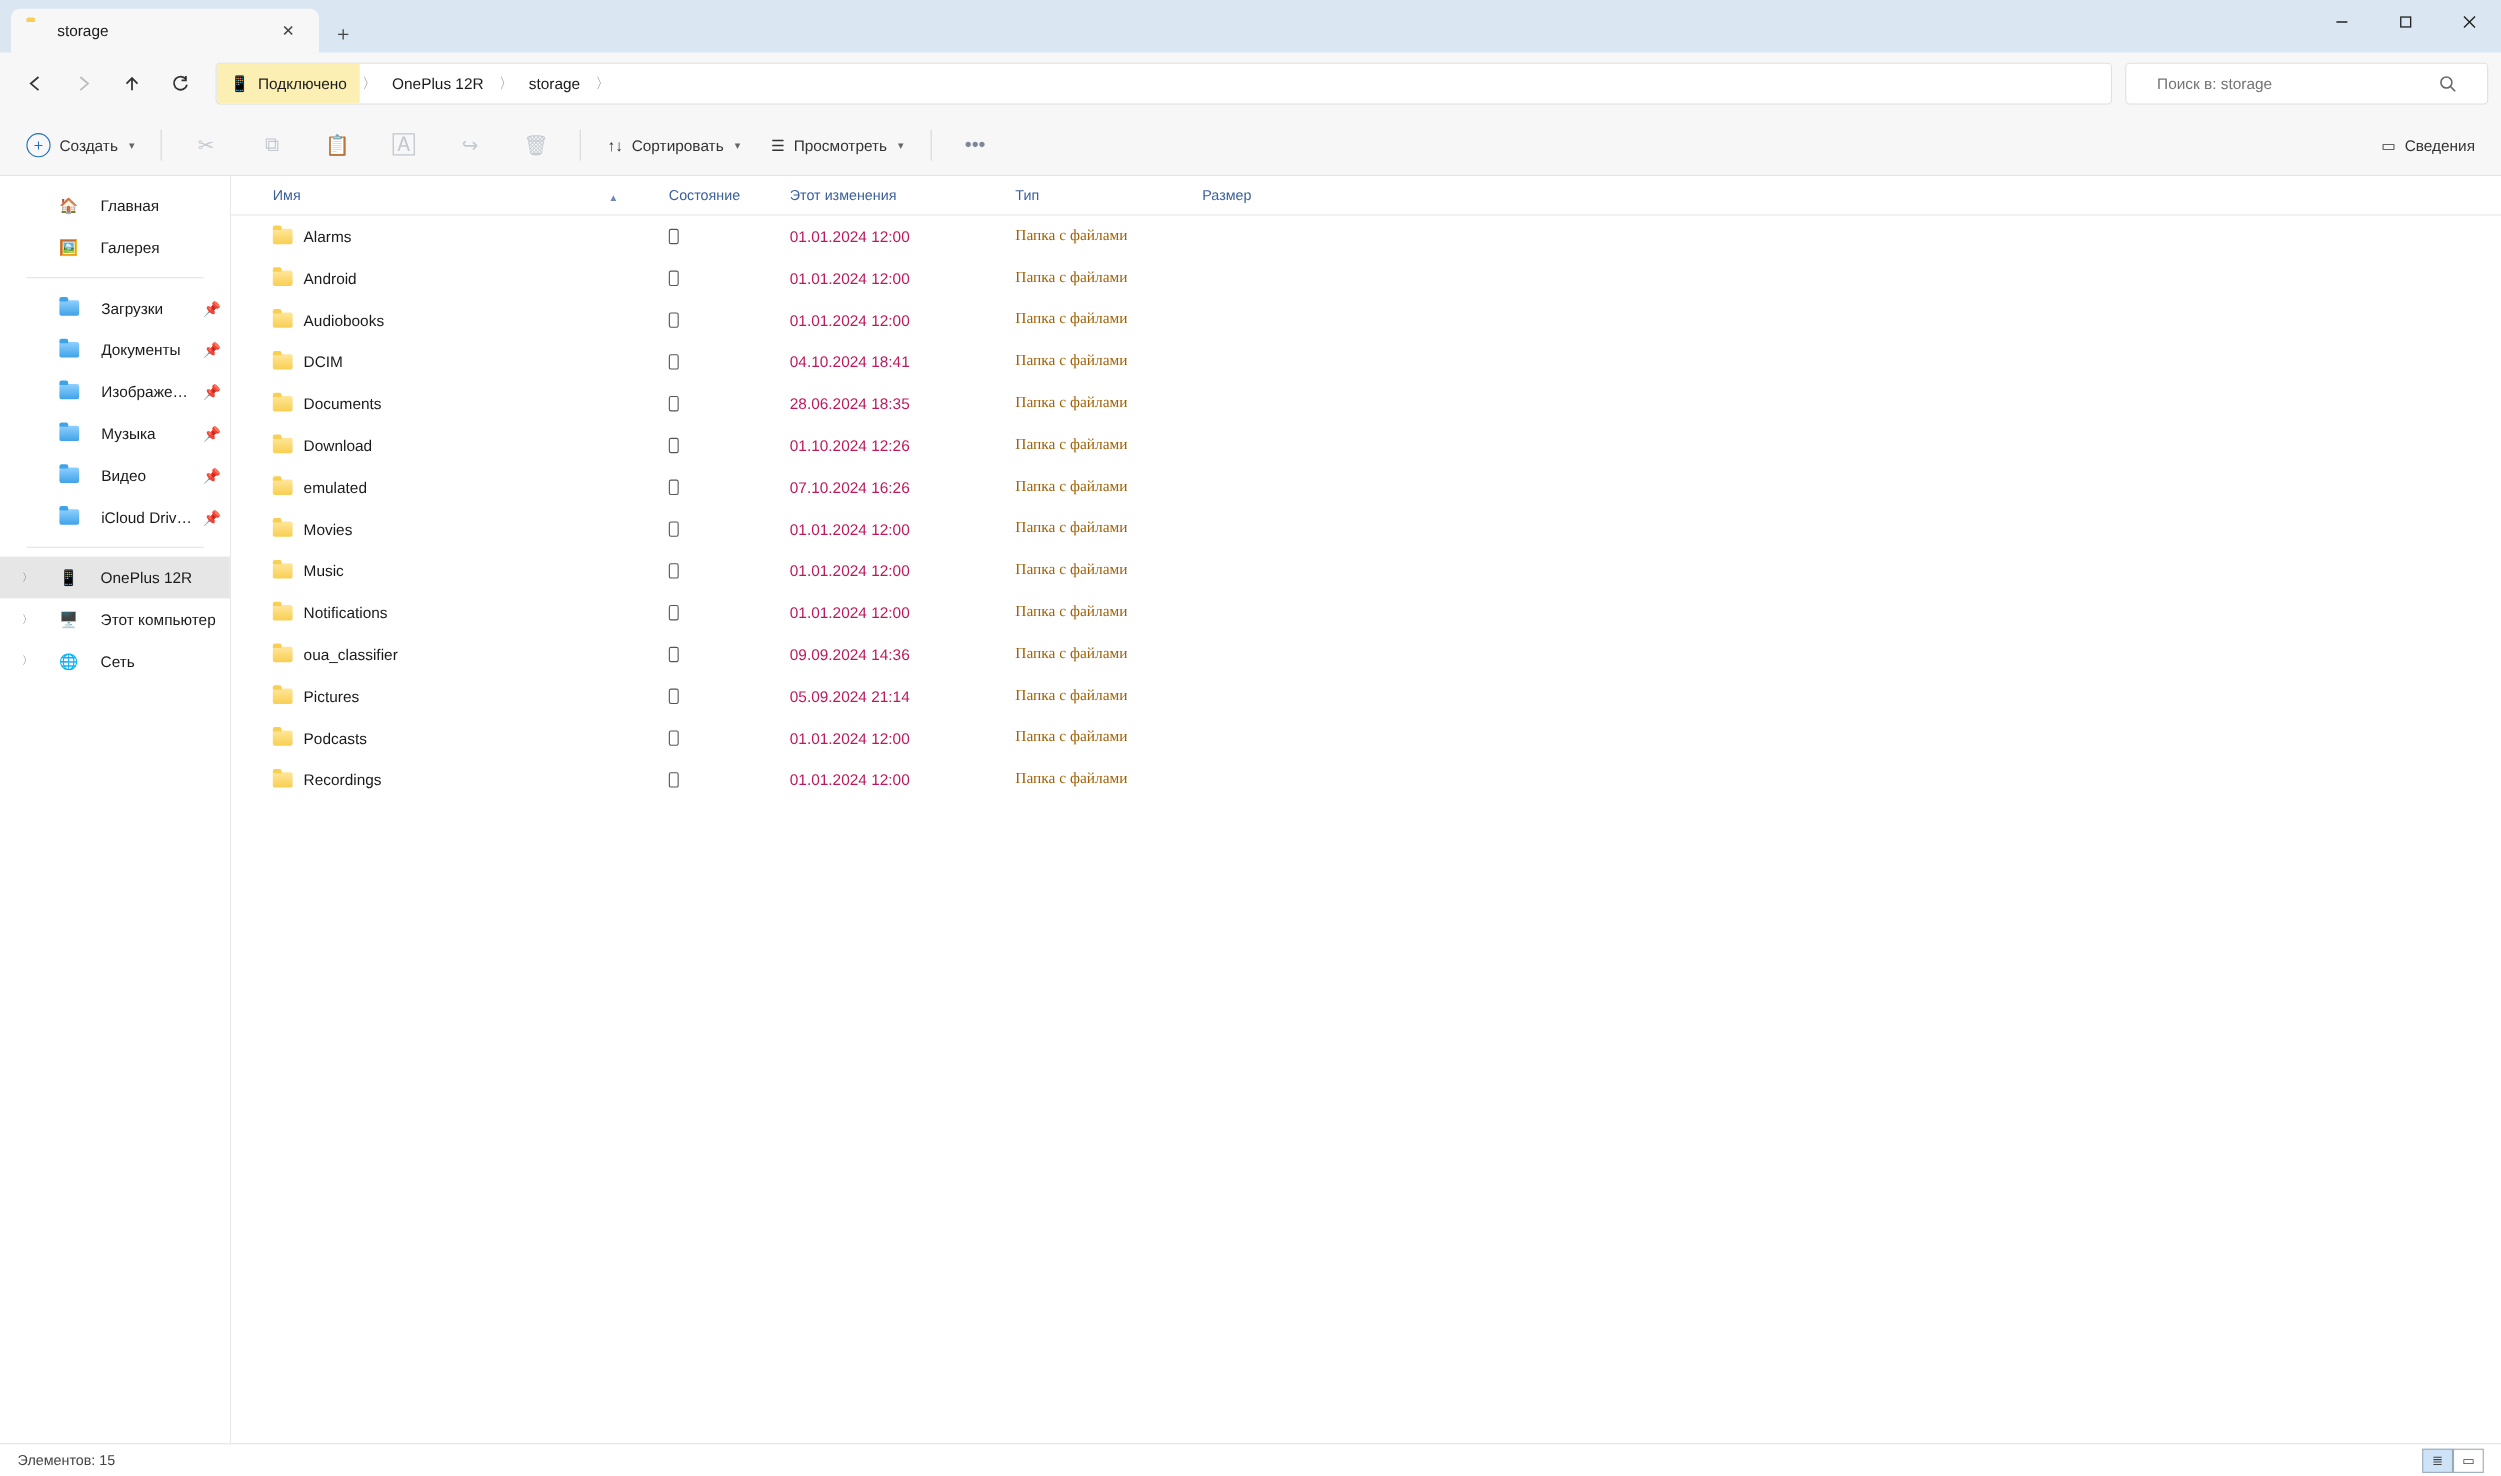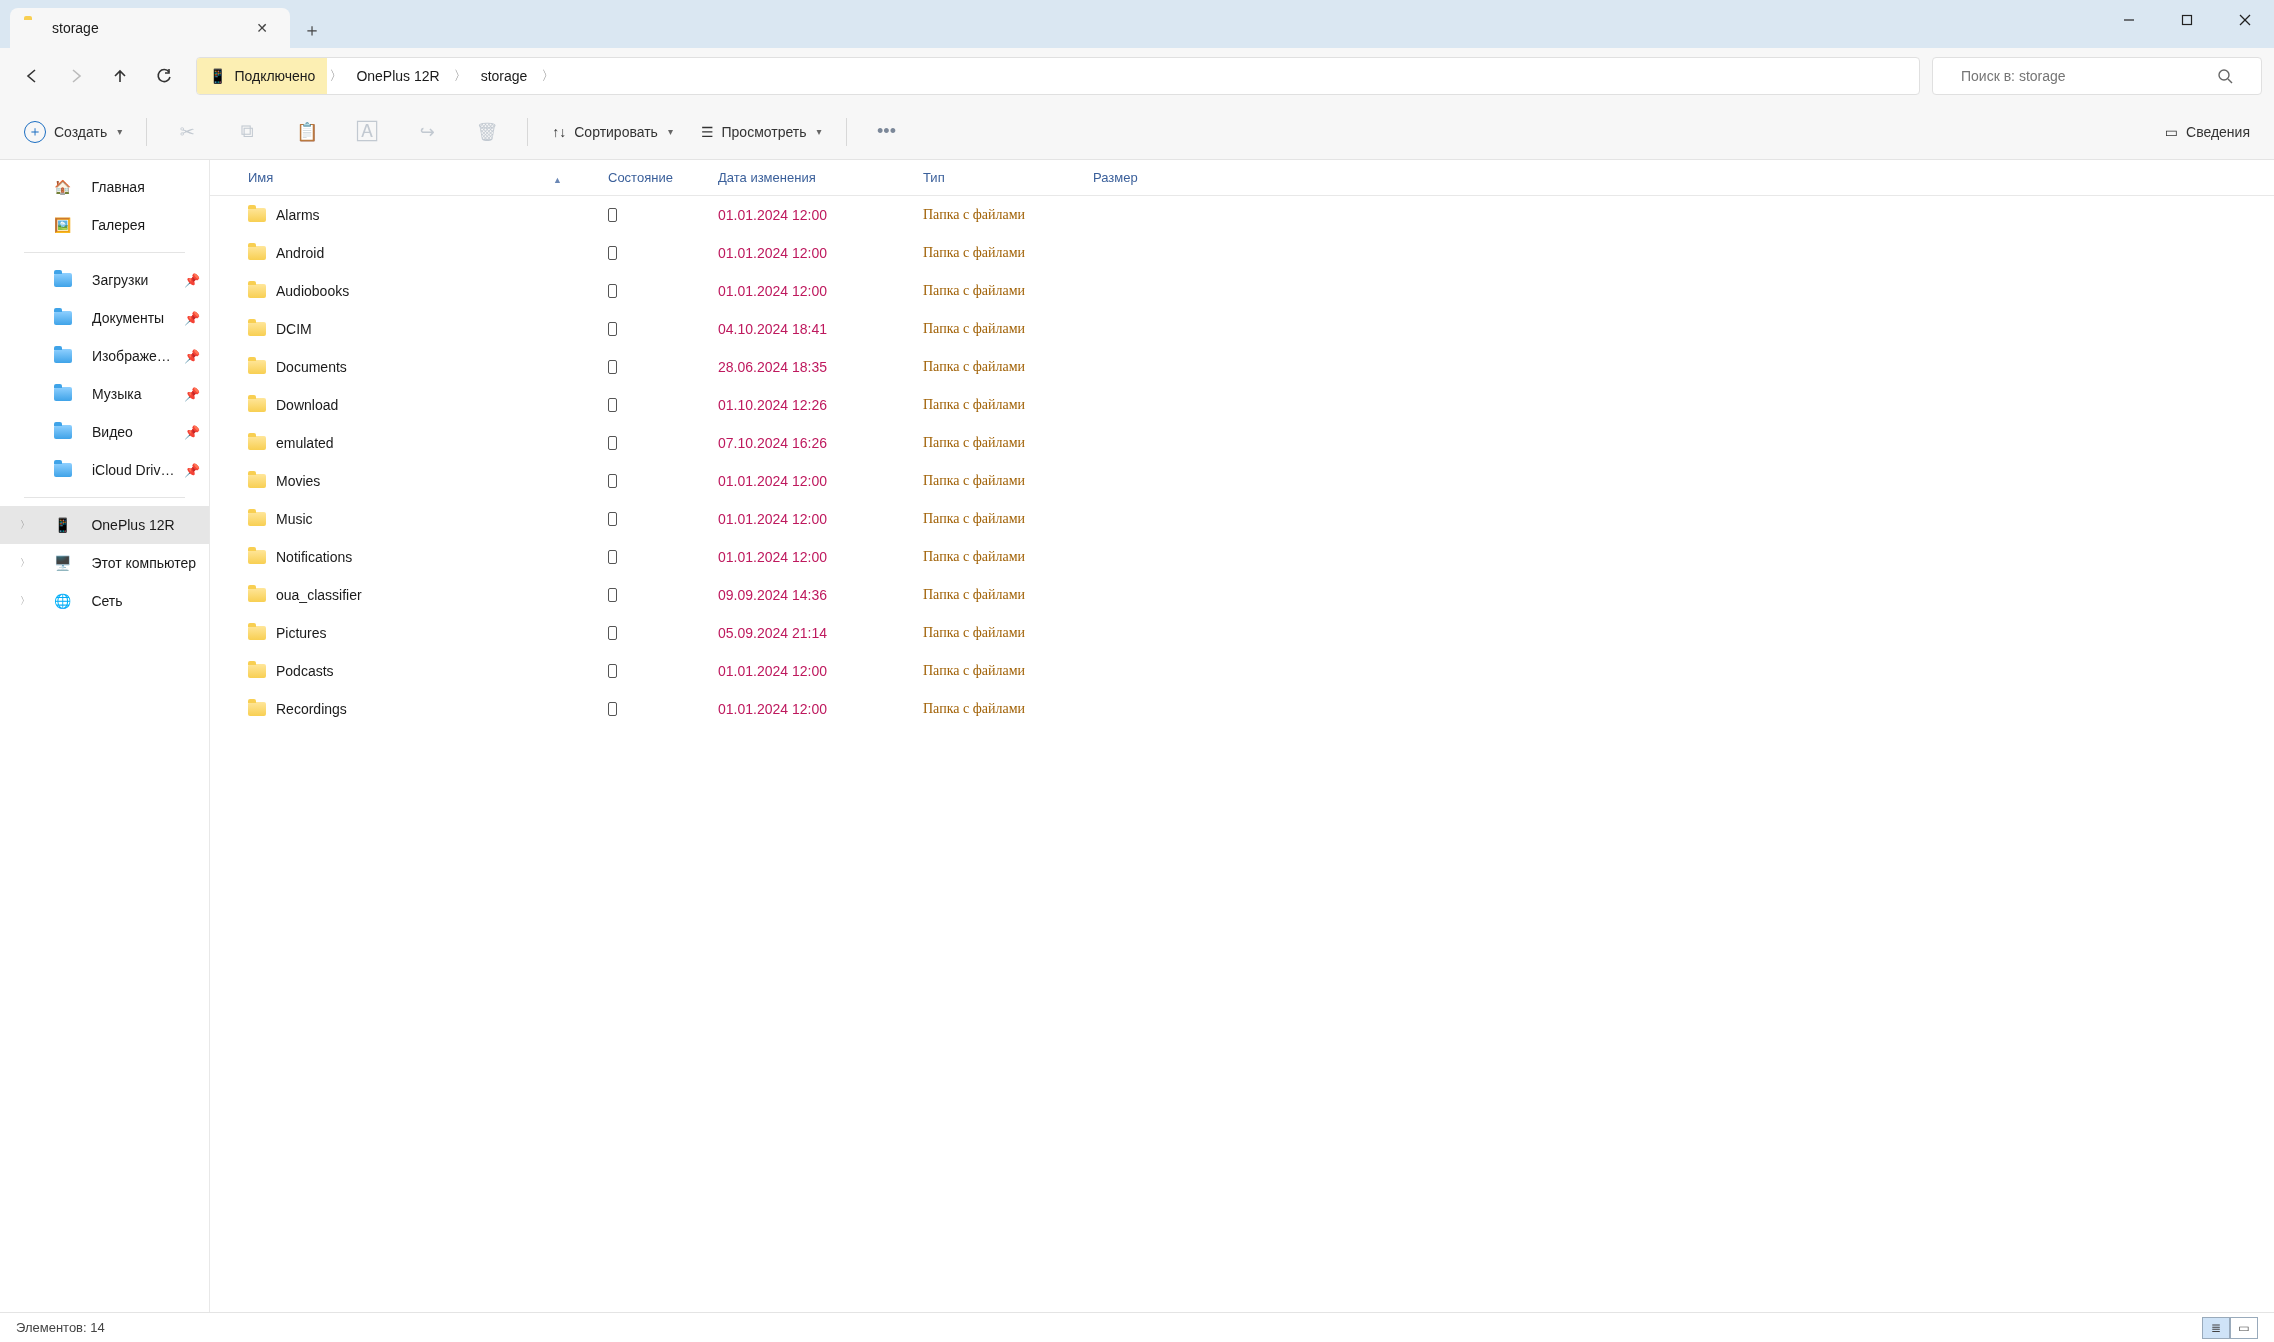--- a/index.html
+++ b/index.html
@@ -269,21 +269,21 @@
         </div>
       </div>
 
     <div class="content">
       <div class="cols">
         <div class="col name">
           <span>Имя</span>
           <span class="sort">▲</span>
         </div>
         <div class="col state">Состояние</div>
-        <div class="col date">Дата изменения</div>
+        <div class="col date">Этот изменения</div>
         <div class="col type">Тип</div>
         <div class="col size">Размер</div>
       </div>
       <div class="rows" id="rows">
           <div class="row">
             <div class="cell name">
               <span class="folder-ico"></span>
               <span>Alarms</span>
             </div>
             <div class="cell state">
@@ -447,20 +447,20 @@
             </div>
             <div class="cell date">01.01.2024 12:00</div>
             <div class="cell type">Папка с файлами</div>
             <div class="cell size"></div>
           </div>
         </div>
     </div>
   </div>
 
   <div class="status">
-    <span>Элементов: 14</span>
+    <span>Элементов: 15</span>
     <div class="views">
       <div class="vbtn active">≣</div>
       <div class="vbtn">▭</div>
     </div>
   </div>
 
 </div>
 
 </body></html>

